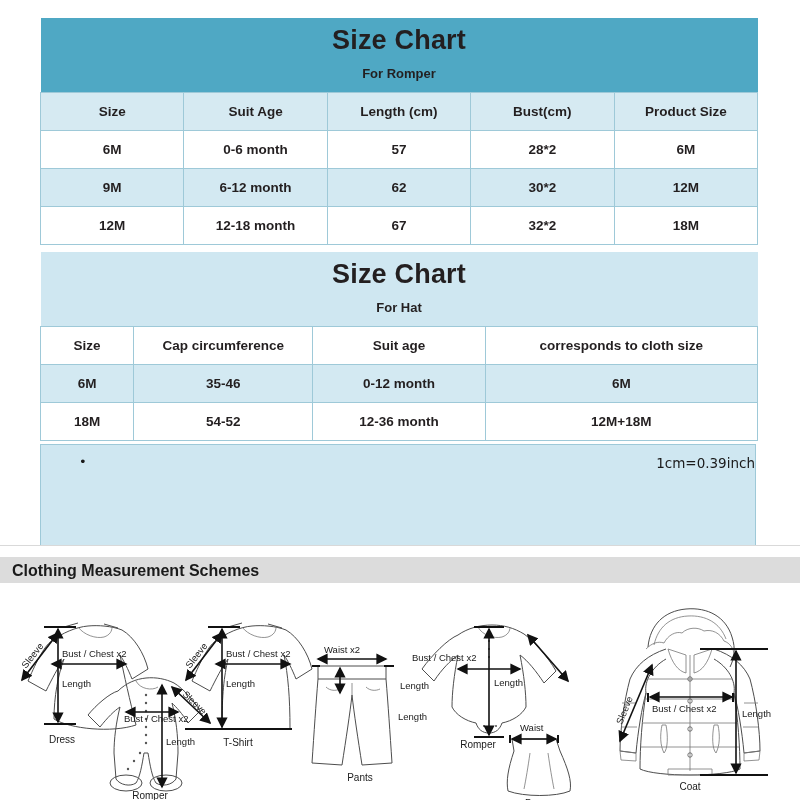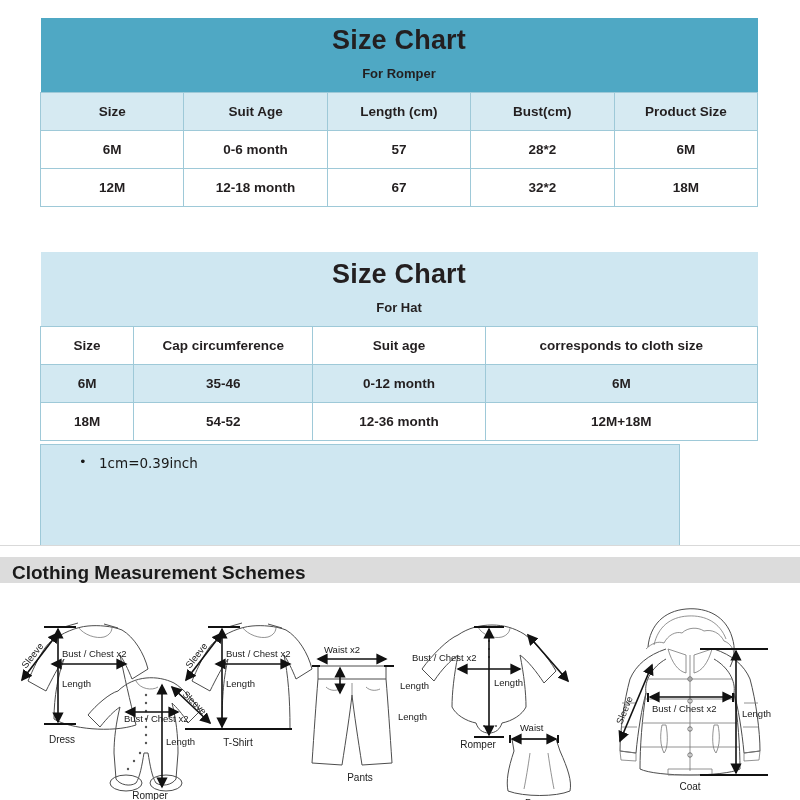--- a/index.html
+++ b/index.html
@@ -79,26 +79,27 @@
   .row-blue  > td { background: #d3e9f2; }
 
   
   #hat-table .hdr-row > th { background: #ffffff; }
 
   
   .notes {
     position: absolute;
     left: 40px;
     top: 430px;
-    width: 640px;
+    width: 716px;
     height: 103px;
     background: #cfe7f1;
     border: 1px solid #9ec9d8;
     box-sizing: border-box;
     padding: 8px 0 0 0;
+    text-align: right;
   }
   .notes ul {
     margin: 0;
     padding: 0 0 0 38px;
     list-style: none;
   }
   .notes li {
     position: relative;
     font-size: 13.5px;
     line-height: 20px;
@@ -129,21 +130,21 @@
   .schemes-bar {
     position: absolute;
     left: 0; top: 11px;
     width: 800px;
     height: 26px;
     background: #dcdcdc;
   }
   .schemes-bar span {
     position: absolute;
     left: 12px; top: 5px;
-    font-size: 19px;
+    font-size: 16px;
     font-weight: bold;
     color: #1a1a1a;
   }
   .schemes-canvas {
     position: absolute;
     left: 0; top: 37px;
     width: 800px;
     height: 218px;
   }
   .schemes-canvas svg { display: block; }
@@ -174,20 +175,27 @@
         <th>Length (cm)</th>
         <th>Bust(cm)</th>
         <th>Product Size</th>
       </tr>
       <tr class="row-white">
         <td>6M</td>
         <td>0-6 month</td>
         <td>57</td>
         <td>28*2</td>
         <td>6M</td>
+      </tr>
+      <tr class="row-blue">
+        <td>9M</td>
+        <td>6-12 month</td>
+        <td>62</td>
+        <td>30*2</td>
+        <td>12M</td>
       </tr>
       <tr class="row-white">
         <td>12M</td>
         <td>12-18 month</td>
         <td>67</td>
         <td>32*2</td>
         <td>18M</td>
       </tr>
     </tbody>
   </table>

